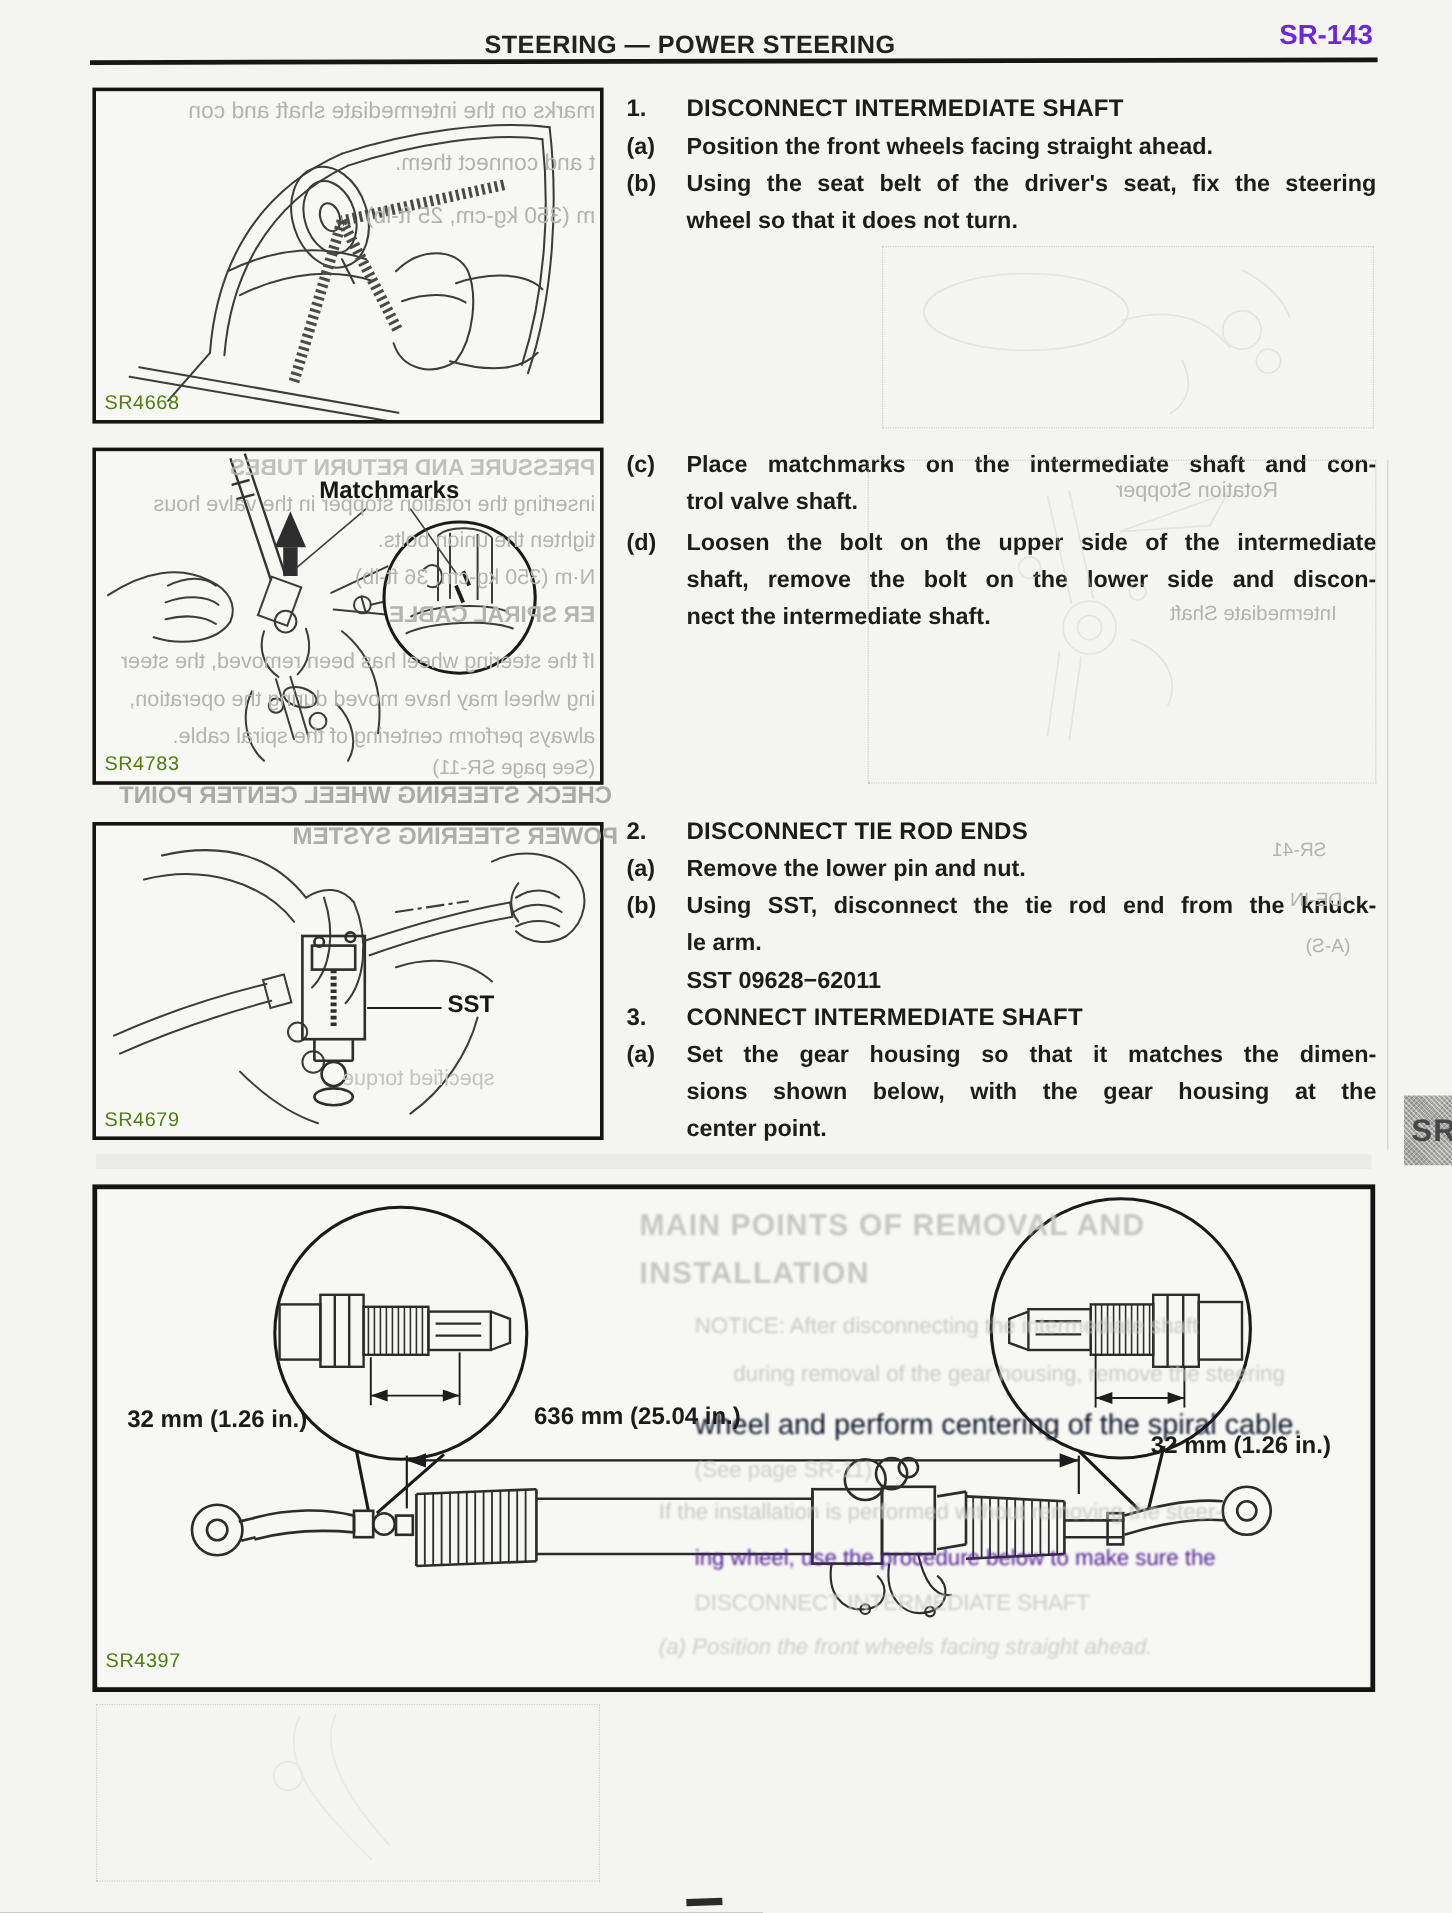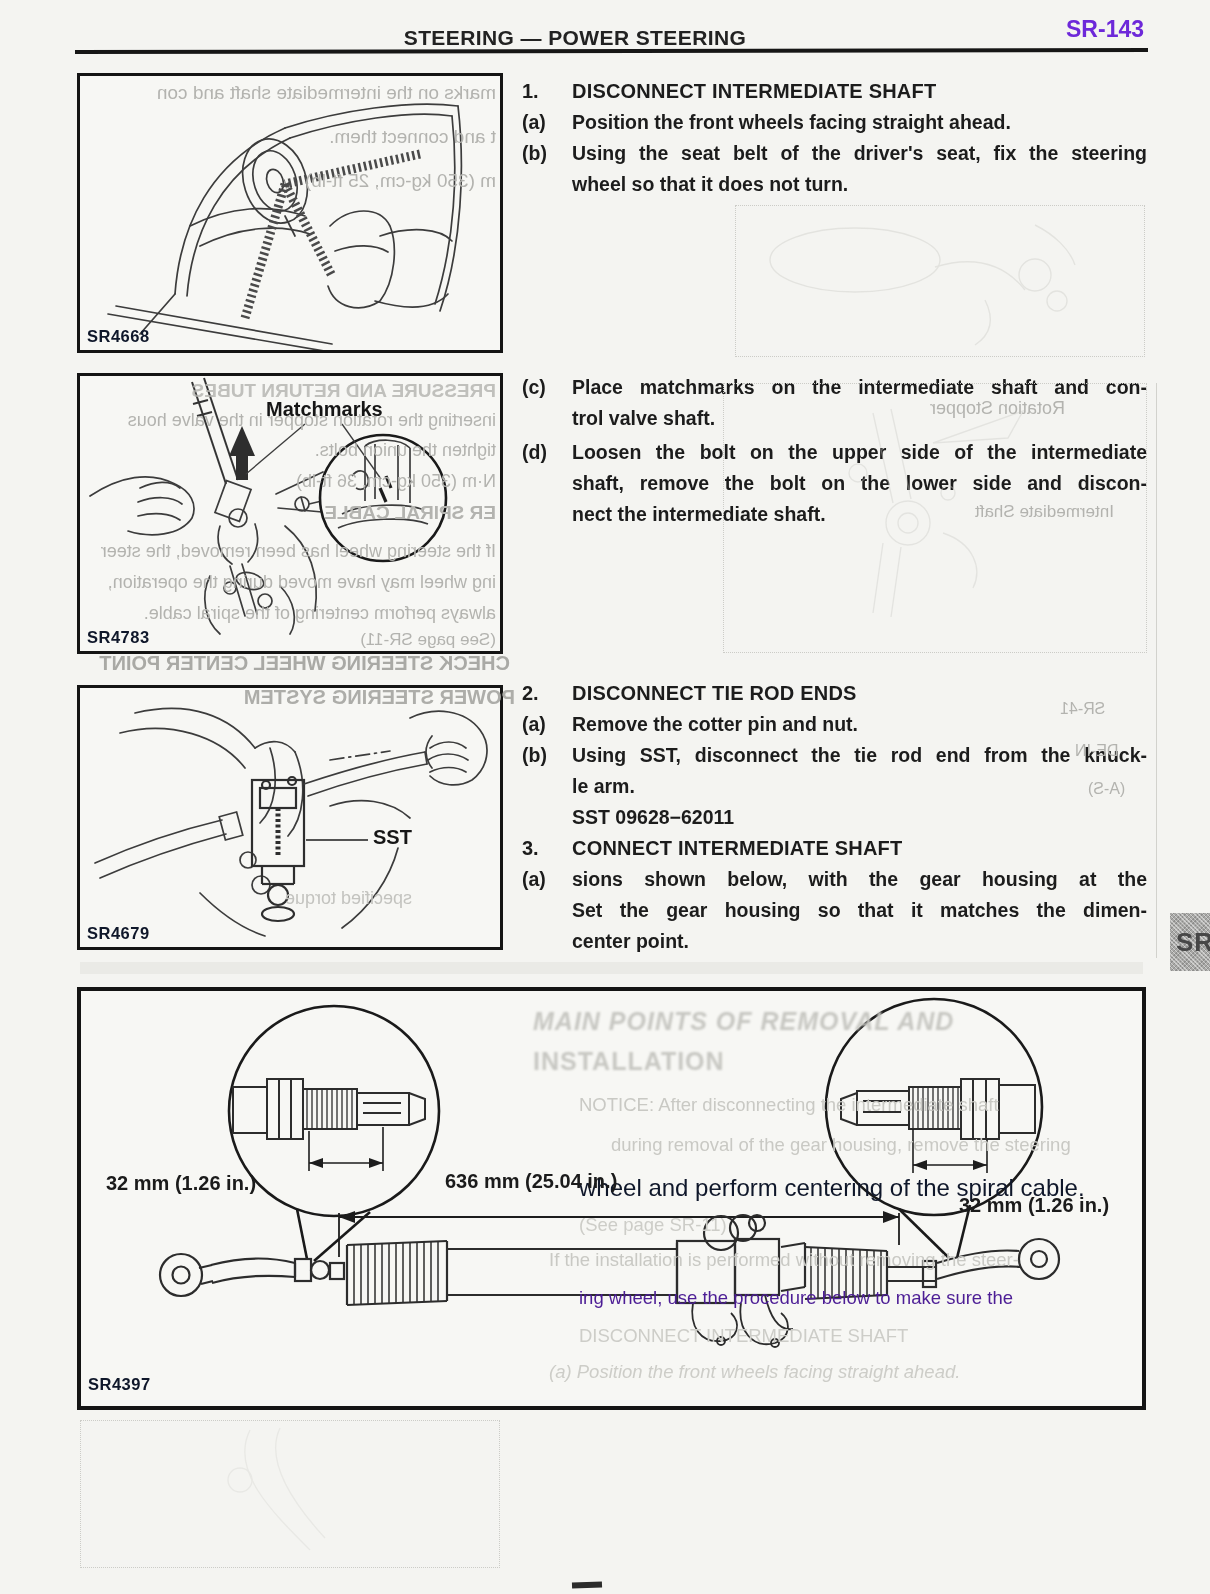--- a/index.html
+++ b/index.html
@@ -10,21 +10,21 @@
     color:#1c1c1c;
   }
   
   .hdr-title{position:absolute;left:0;right:60px;top:26px;text-align:center;
     font-size:21px;font-weight:700;letter-spacing:.4px;color:#222;}
   .hdr-num{position:absolute;right:66px;top:16px;font-size:23px;font-weight:700;color:#6d28d9;}
   .hdr-rule{position:absolute;left:75px;top:49px;width:1073px;height:4px;background:#161616;transform:rotate(-.12deg);}
   
   .figbox{position:absolute;background:#f7f7f4;border:3px solid #141414;box-sizing:border-box;}
   .figbox svg{position:absolute;left:0;top:0;}
-  .figcode{position:absolute;left:7px;bottom:4px;font-size:16.5px;font-weight:700;letter-spacing:.5px;color:#0f172a;z-index:4;}
+  .figcode{position:absolute;left:7px;bottom:4px;font-size:16.5px;font-weight:400;letter-spacing:.5px;color:#4d7c0f;z-index:4;}
   .callout{position:absolute;font-size:20px;font-weight:700;color:#161616;z-index:4;}
   .dimlabel{position:absolute;font-size:20px;font-weight:700;color:#1b1b1b;z-index:4;white-space:nowrap;}
   
   .instr{position:absolute;left:522px;width:628px;}
   .secrow{display:flex;}
   .secrow .num{width:50px;font-size:20px;font-weight:700;line-height:31px;}
   .secrow .title{font-size:20px;font-weight:700;line-height:31px;letter-spacing:.2px;}
   .step{display:flex;}
   .step .let{width:50px;font-size:19.5px;font-weight:600;line-height:31px;}
   .step .body{width:575px;}
@@ -249,21 +249,21 @@
       </g>
       <path d="M226,152 L288,152" stroke="#1d1d1d" stroke-width="1.6"></path>
     </svg>
     <div class="ghost mir" style="left:205px;top:200px;font-size:18px;color:#c3c3bf;">specified torque</div>
     <div class="callout" style="left:293px;top:138px;">SST</div>
     <div class="figcode">SR4679</div>
   </div>
 
   <div class="figbox" style="left:77px;top:987px;width:1069px;height:423px;border-width:4px;">
 
-    <div class="ghost gbold" style="left:452px;top:16px;font-size:25px;letter-spacing:1px;color:#c7c7c2;filter:blur(.8px);font-style:italic;">MAIN POINTS OF REMOVAL AND</div>
+    <div class="ghost gbold" style="left:452px;top:16px;font-size:25px;letter-spacing:1px;color:#c7c7c2;filter:blur(.8px);">MAIN POINTS OF REMOVAL AND</div>
     <div class="ghost gbold" style="left:452px;top:56px;font-size:25px;letter-spacing:1px;color:#c7c7c2;filter:blur(.8px);">INSTALLATION</div>
     <div class="ghost" style="left:498px;top:103px;font-size:18.5px;color:#c9c9c4;filter:blur(.7px);">NOTICE: After disconnecting the intermediate shaft</div>
     <div class="ghost" style="left:498px;top:143px;font-size:18.5px;color:#c9c9c4;filter:blur(.7px);margin-left:32px;">during removal of the gear housing, remove the steering</div>
     <div class="ghost" style="left:498px;top:183px;font-size:24px;color:#0f172a;filter:blur(.7px);">wheel and perform centering of the spiral cable.</div>
     <div class="ghost" style="left:498px;top:223px;font-size:18.5px;color:#cdcdc8;filter:blur(.7px);">(See page SR-11)</div>
     <div class="ghost" style="left:468px;top:258px;font-size:18.5px;color:#c9c9c4;filter:blur(.7px);">If the installation is performed without removing the steer-</div>
     <div class="ghost" style="left:498px;top:296px;font-size:18.5px;color:#4c1d95;filter:blur(.7px);">ing wheel, use the procedure below to make sure the</div>
     <div class="ghost" style="left:498px;top:334px;font-size:18.5px;color:#cdcdc8;filter:blur(.7px);">DISCONNECT INTERMEDIATE SHAFT</div>
     <div class="ghost" style="left:468px;top:370px;font-size:18.5px;color:#cdcdc8;filter:blur(.7px);font-style:italic;">(a) Position the front wheels facing straight ahead.</div>
 
@@ -466,21 +466,21 @@
   </div>
 
   <div class="instr" style="top:678px;">
     <div class="secrow">
       <div class="num">2.</div>
       <div class="title">DISCONNECT TIE ROD ENDS</div>
     </div>
     <div class="step">
       <div class="let">(a)</div>
       <div class="body">
-          <div class="line">Remove the cotter pin and nut.</div>
+          <div class="line">Remove the lower pin and nut.</div>
         </div>
     </div>
     <div class="step">
       <div class="let">(b)</div>
       <div class="body">
         <div class="line jl">Using SST, disconnect the tie rod end from the knuck-</div>
         <div class="line">le arm.</div>
       </div>
     </div>
     <div class="step">
@@ -489,22 +489,22 @@
           <div class="line">SST 09628−62011</div>
         </div>
     </div>
     <div class="secrow">
       <div class="num">3.</div>
       <div class="title">CONNECT INTERMEDIATE SHAFT</div>
     </div>
     <div class="step">
       <div class="let">(a)</div>
       <div class="body">
+        <div class="line jl">Set the gear housing so that it matches the dimen-</div>
         <div class="line jl">sions shown below, with the gear housing at the</div>
-        <div class="line jl">Set the gear housing so that it matches the dimen-</div>
         <div class="line">center point.</div>
       </div>
     </div>
   </div>
 
   <div class="sidetab">
     <span>SR</span>
   </div>
 
   <div class="pagemark"></div>

